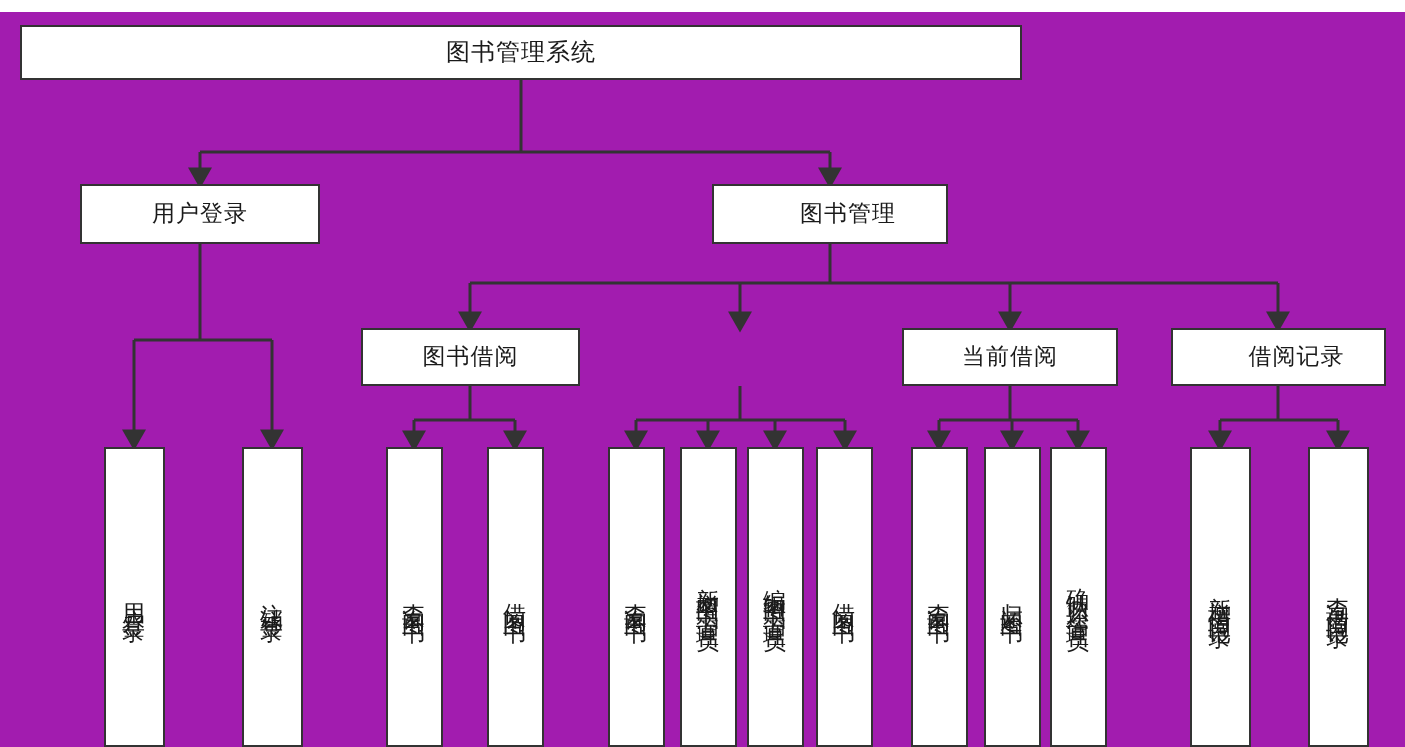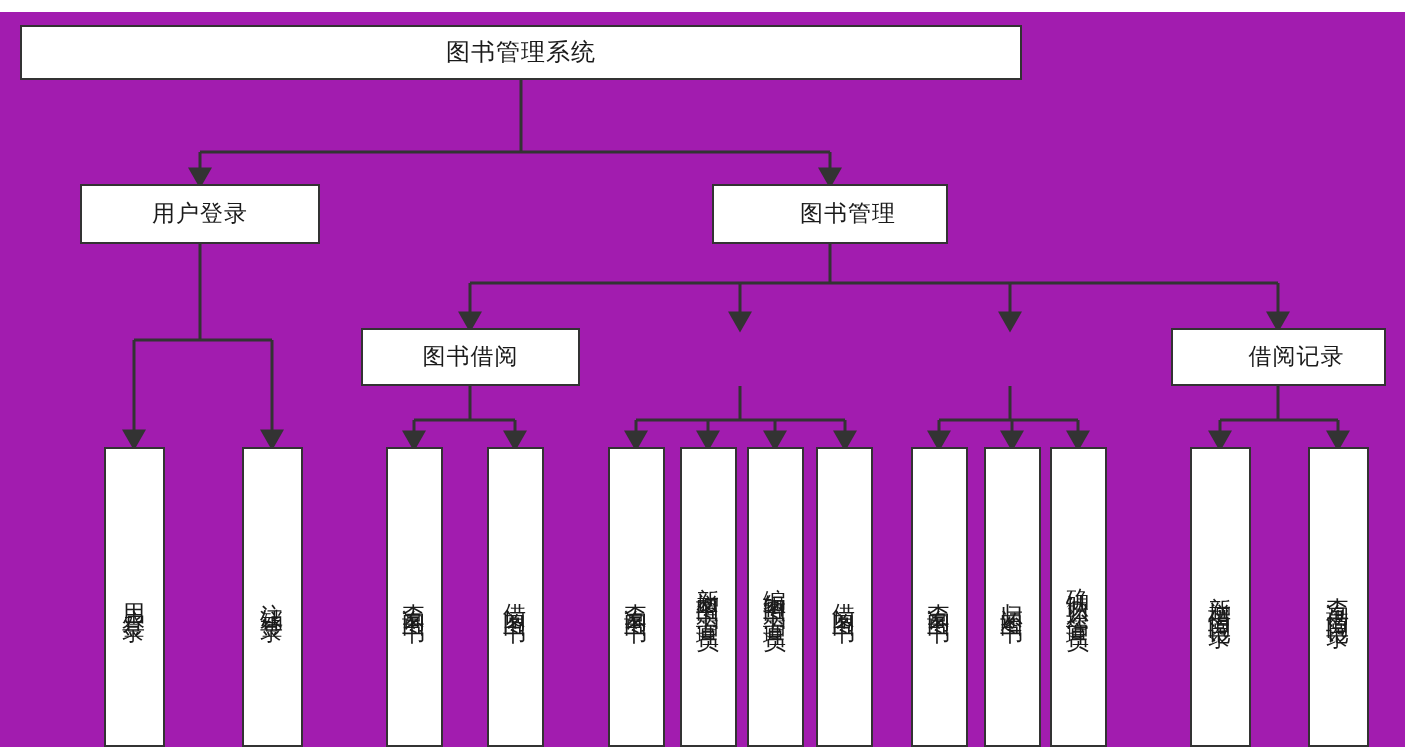--- a/index.html
+++ b/index.html
@@ -136,20 +136,23 @@
   <div class="node h" style="left: 80px; top: 172px; width: 240px; height: 60px;">
       <span>用户登录</span>
     </div>
   <div class="node h" style="left: 712px; top: 172px; width: 236px; height: 60px; padding-left: 36px;">
       <span>图书管理</span>
     </div>
 
   <div class="node h" style="left: 361px; top: 316px; width: 219px; height: 58px;">
       <span>图书借阅</span>
     </div>
+  <div class="node h" style="left: 902px; top: 316px; width: 216px; height: 58px;">
+      <span>当前借阅</span>
+    </div>
   <div class="node h" style="left: 1171px; top: 316px; width: 215px; height: 58px; padding-left: 36px;">
       <span>借阅记录</span>
     </div>
 
   <div class="node v" style="left: 104px; top: 435px; width: 61px; height: 300px;">
       <span class="vtext">用户登录</span>
     </div>
   <div class="node v" style="left: 242px; top: 435px; width: 61px; height: 300px;">
       <span class="vtext">注销登录</span>
     </div>

